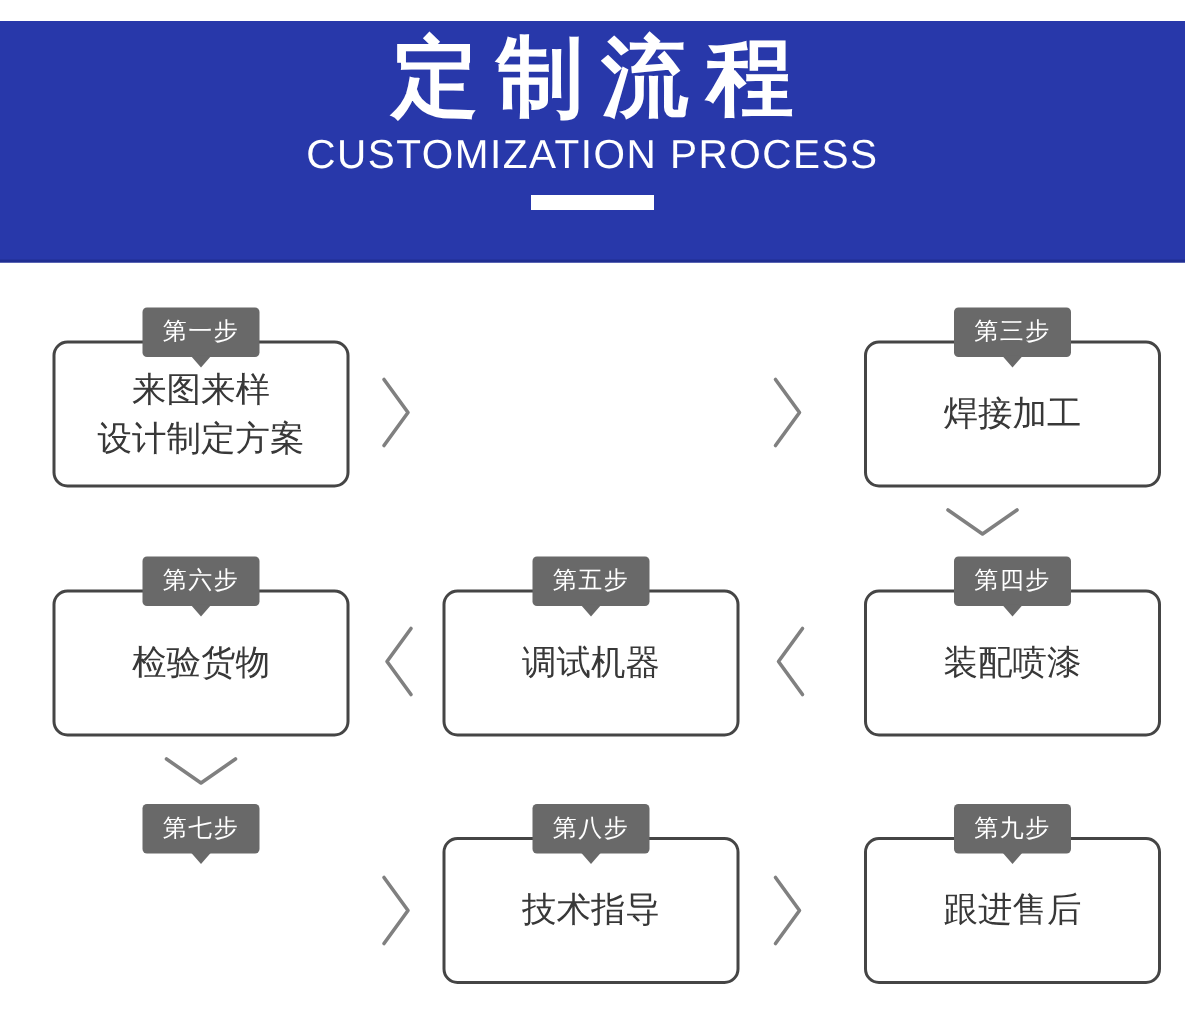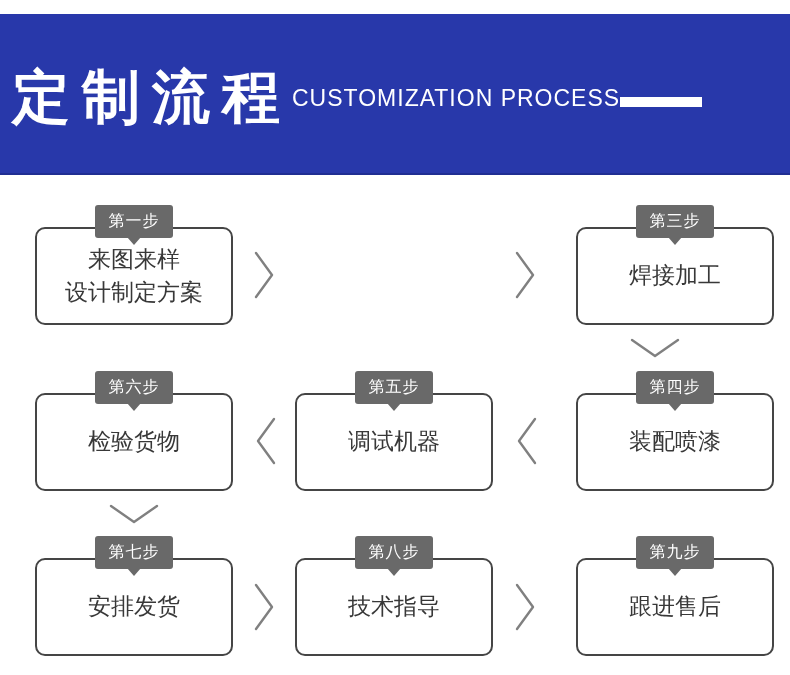--- a/index.html
+++ b/index.html
@@ -4,29 +4,29 @@
 <style>
   html,body{margin:0;padding:0;background:#ffffff;}
   .canvas{
     position:relative;width:790px;height:675px;background:#ffffff;overflow:hidden;
     font-family:"Liberation Sans","DejaVu Sans",sans-serif;
   }
   
   .banner{
     position:absolute;left:0;top:14px;width:790px;height:161px;
     background:#2838aa;border-bottom:2px solid #202e92;
-    display:flex;flex-direction:row;align-items:center;box-sizing:border-box;
+    display:flex;flex-direction:column;align-items:center;box-sizing:border-box;
     padding-top:6px;
   }
   .banner h1{
     margin:0;color:#ffffff;font-size:58px;line-height:1.1;font-weight:bold;
     letter-spacing:12px;padding-left:12px;
   }
   .banner .subtitle{
-    margin-top:4px;color:#ffffff;font-size:23px;font-weight:400;letter-spacing:1px;
+    margin-top:4px;color:#ffffff;font-size:27px;font-weight:400;letter-spacing:1px;
   }
   .banner .underline{
     margin-top:11px;width:82px;height:10px;background:#ffffff;
   }
   
   .step{position:absolute;width:198px;}
   .c1{left:35px}.c2{left:295px}.c3{left:576px}
   .r1{top:205px}.r2{top:371px}.r3{top:536px}
   .tab{
     position:relative;z-index:2;width:78px;height:33px;margin:0 auto;
@@ -100,23 +100,20 @@
       </div>
     <div class="box">
         <span class="box-title">装配喷漆</span>
       </div>
   </div>
 
   <div class="step r3 c1">
     <div class="tab">
         <span>第七步</span>
       </div>
-    <div class="box">
-        <span class="box-title">安排发货</span>
-      </div>
   </div>
   <div class="step r3 c2">
     <div class="tab">
         <span>第八步</span>
       </div>
     <div class="box">
         <span class="box-title">技术指导</span>
       </div>
   </div>
   <div class="step r3 c3">

